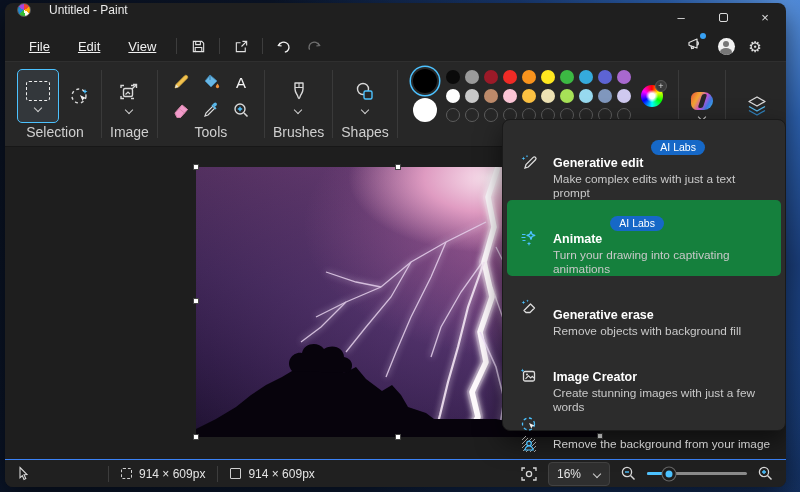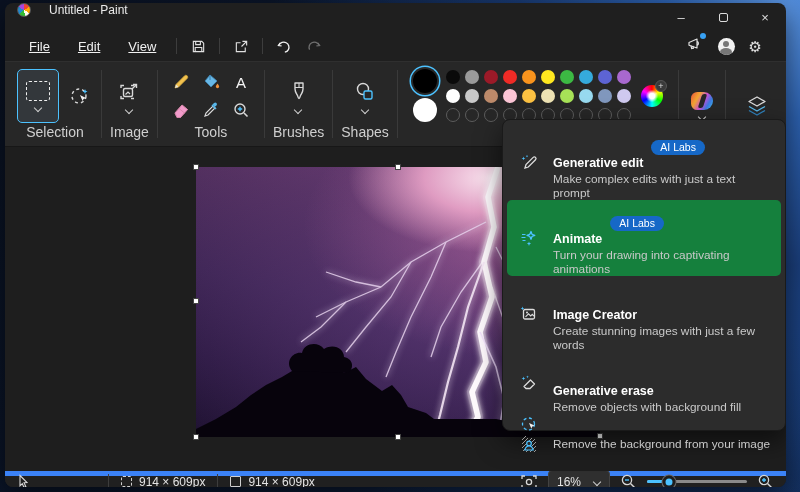--- a/index.html
+++ b/index.html
@@ -85,21 +85,21 @@
     padding:4px; z-index:10; display:flex; flex-direction:column; }
   .ai-item { flex:1; display:flex; align-items:center; gap:12px; padding:0 10px; border-radius:5px; }
   .ai-item.hl { background:#15803d; }
   .ai-ic { width:24px; flex:none; display:flex; align-items:center; justify-content:center; }
   .ai-texts { display:flex; flex-direction:column; gap:2px; }
   .ai-title-row { display:flex; align-items:center; gap:8px; }
   .ai-title { font-size:12.5px; font-weight:700; color:#ffffff;margin-top:32px; }
   .ai-sub { font-size:11.8px; color:#c9c9c9; }
   .pill { font-size:10.5px; color:#fff; background:#1668c7; border-radius:9px; padding:1.5px 9px; }
   
-  .statusbar { height:16px; background:#202020; border-top:5px solid #3b82f6; flex:none;
+  .statusbar { height:28px; background:#202020; border-top:1px solid #3b82f6; flex:none;
     display:flex; align-items:center; font-size:12px; color:#e4e4e4; padding:0 12px; }
   .sb-group { display:flex; align-items:center; gap:7px; }
   .sb-divider { width:1px; height:16px; background:#3d3d3d; margin:0 12px; }
   .dash-sq { width:11px; height:11px; border:1.3px dashed #cfcfcf; border-radius:2px; }
   .solid-sq { width:11px; height:11px; border:1.3px solid #cfcfcf; border-radius:1px; }
   .sb-right { margin-left:auto; display:flex; align-items:center; gap:10px; }
   .zoom-dd { width:62px; height:24px; background:#2f2f2f; border:1px solid #424242; border-radius:4px;
     display:flex; align-items:center; justify-content:space-between; padding:0 8px; font-size:12px; }
   .slider { width:100px; height:14px; position:relative; display:flex; align-items:center; }
   .slider .track { position:absolute; left:0; right:0; height:2.5px; background:#8a8a8a; border-radius:2px; }
@@ -407,46 +407,46 @@
           <span class="ai-title-row">
             <span class="ai-title">Animate</span>
             <span class="pill">AI Labs</span>
           </span>
           <span class="ai-sub">Turn your drawing into captivating animations</span>
         </span>
       </div>
       <div class="ai-item">
         <span class="ai-ic">
           <svg width="20" height="20" viewBox="0 0 20 20">
+            <path d="M5 13.5l6.5-6.5 4 4-4.5 4.5H7z" fill="none" stroke="#dcdcdc" stroke-width="1.3" stroke-linejoin="round"></path>
+            <path d="M4.5 3.5l.5 1.4 1.4.5-1.4.5-.5 1.4L4 5.9 2.6 5.4 4 4.9z" fill="#4cc2ff"></path>
+            <path d="M8.5 2.5l.35 1 .95.35-.95.35-.35 1-.35-1-.95-.35.95-.35z" fill="#4cc2ff"></path>
+          </svg>
+        </span>
+        <span class="ai-texts">
+          <span class="ai-title-row">
+            <span class="ai-title">Generative erase</span>
+          </span>
+          <span class="ai-sub">Remove objects with background fill</span>
+        </span>
+      </div>
+      <div class="ai-item">
+        <span class="ai-ic">
+          <svg width="20" height="20" viewBox="0 0 20 20">
             <rect x="4.5" y="5.5" width="11" height="9.5" rx="1.5" fill="none" stroke="#dcdcdc" stroke-width="1.3"></rect>
             <path d="M6.5 12.8l3-3 2.2 2.2 1.6-1.6 1.7 1.7" fill="none" stroke="#dcdcdc" stroke-width="1.1"></path>
             <circle cx="8" cy="8.4" r="1" fill="#dcdcdc"></circle>
             <path d="M3.5 2.5l.5 1.4 1.4.5-1.4.5-.5 1.4-.5-1.4L1.6 4.4l1.4-.5z" fill="#4cc2ff"></path>
           </svg>
         </span>
         <span class="ai-texts">
           <span class="ai-title-row">
             <span class="ai-title">Image Creator</span>
           </span>
           <span class="ai-sub">Create stunning images with just a few words</span>
-        </span>
-      </div>
-      <div class="ai-item">
-        <span class="ai-ic">
-          <svg width="20" height="20" viewBox="0 0 20 20">
-            <path d="M5 13.5l6.5-6.5 4 4-4.5 4.5H7z" fill="none" stroke="#dcdcdc" stroke-width="1.3" stroke-linejoin="round"></path>
-            <path d="M4.5 3.5l.5 1.4 1.4.5-1.4.5-.5 1.4L4 5.9 2.6 5.4 4 4.9z" fill="#4cc2ff"></path>
-            <path d="M8.5 2.5l.35 1 .95.35-.95.35-.35 1-.35-1-.95-.35.95-.35z" fill="#4cc2ff"></path>
-          </svg>
-        </span>
-        <span class="ai-texts">
-          <span class="ai-title-row">
-            <span class="ai-title">Generative erase</span>
-          </span>
-          <span class="ai-sub">Remove objects with background fill</span>
         </span>
       </div>
       <div class="ai-item">
         <span class="ai-ic">
           <svg width="20" height="20" viewBox="0 0 20 20">
             <circle cx="9.5" cy="10" r="6" fill="none" stroke="#4cc2ff" stroke-width="1.3" stroke-dasharray="3 2.6"></circle>
             <path d="M10 9l5.5 2.6-2.2.8-1 2.2z" fill="#f0f0f0"></path>
           </svg>
         </span>
       </div>

